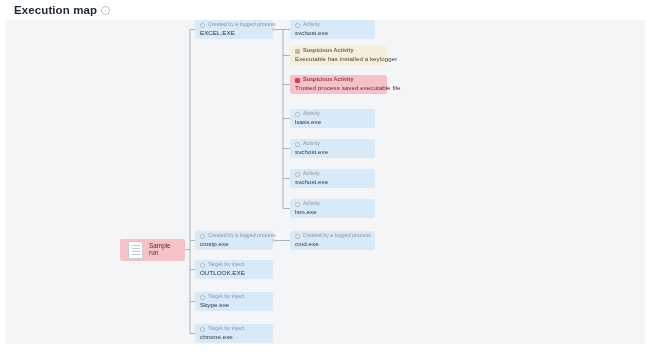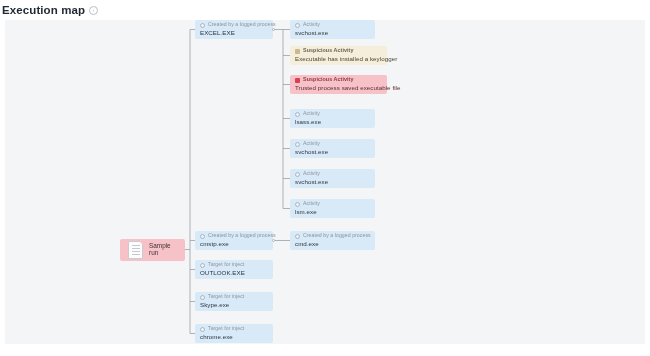--- a/index.html
+++ b/index.html
@@ -16,21 +16,21 @@
     position: relative;
   }
 
   
   .page-header {
     position: absolute;
     left: 0; top: 0;
     width: 650px; height: 20px;
     display: flex;
     align-items: center;
-    padding-left: 2px;
+    padding-left: 14px;
     box-sizing: border-box;
   }
   .page-title {
     font-size: 11.5px;
     font-weight: bold;
     color: #1f2933;
     letter-spacing: 0.1px;
   }
   .info-icon {
     margin-left: 4px;

